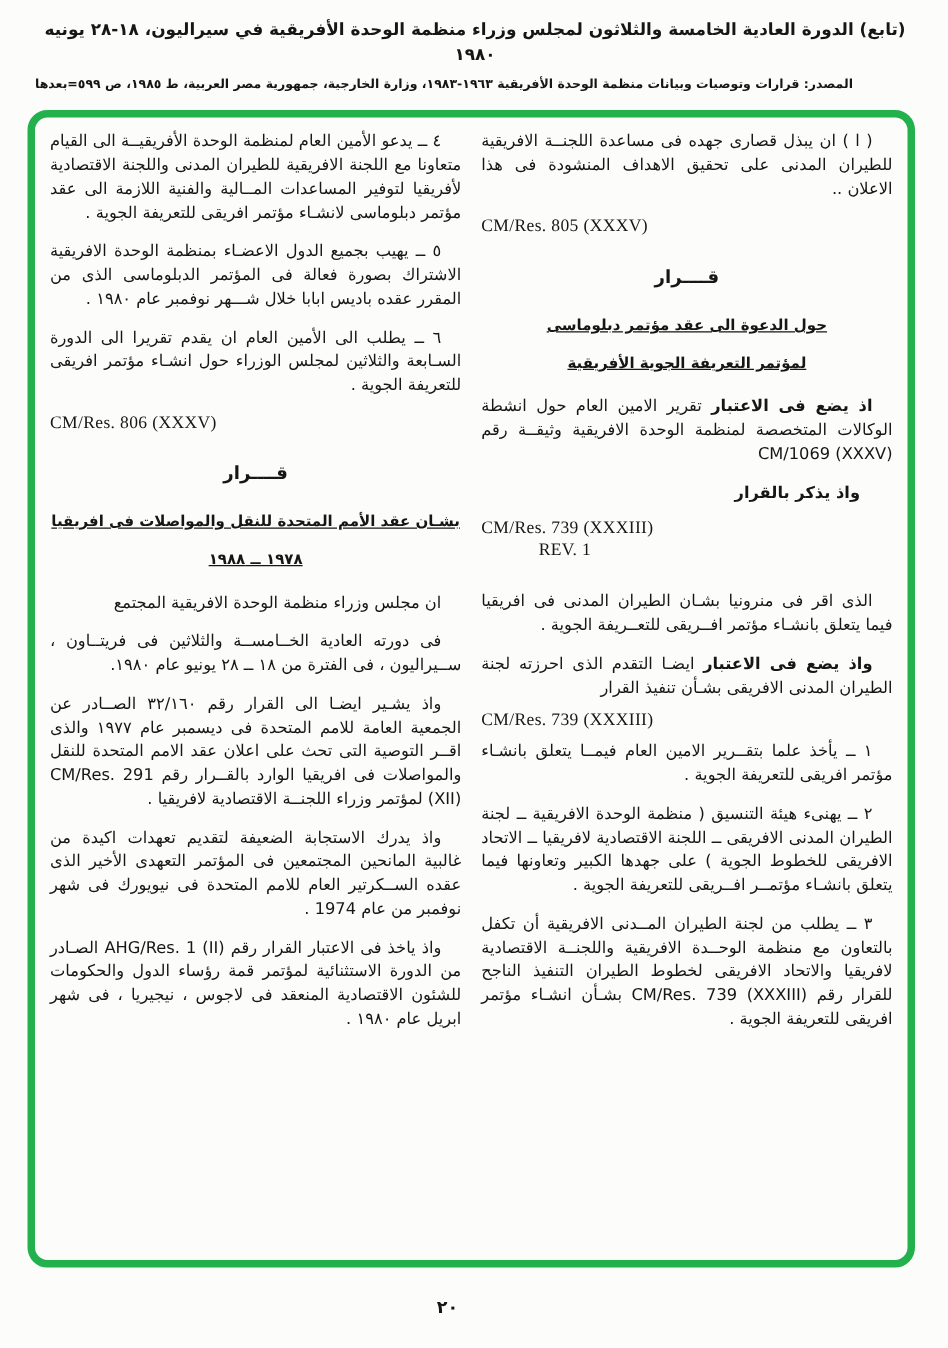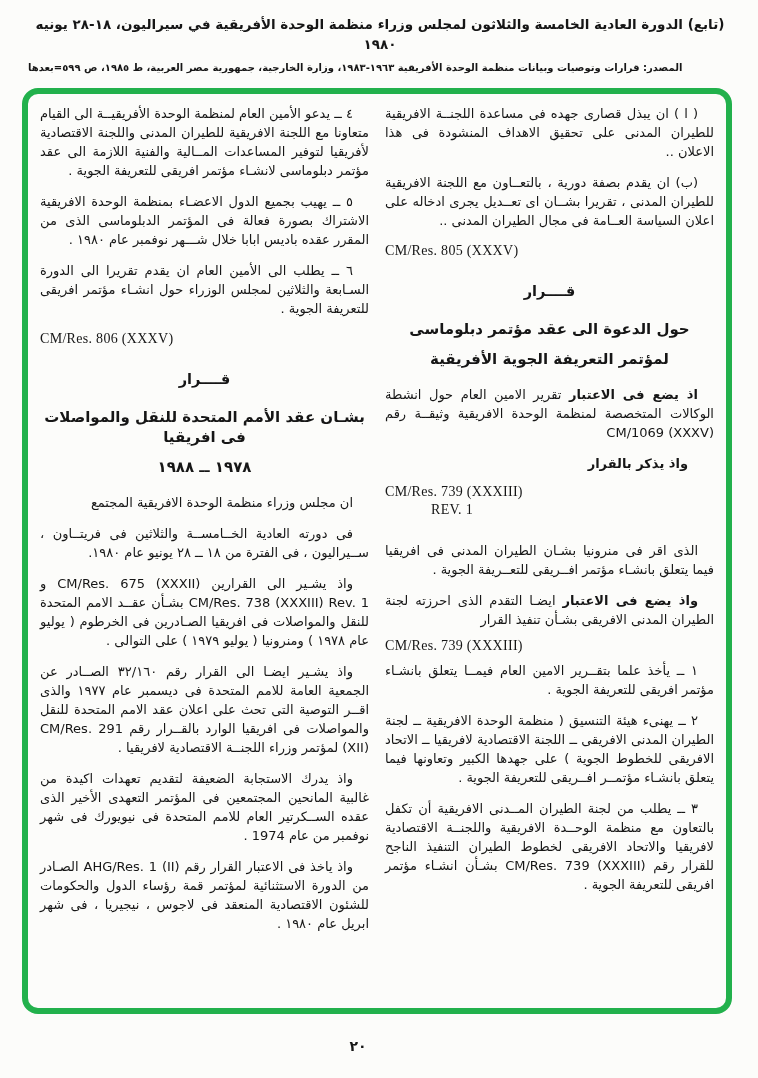--- a/index.html
+++ b/index.html
@@ -24,41 +24,40 @@
   .para.nogap{margin-bottom:8px;}
   .lead{font-weight:bold;}
   .lead-line{margin:2px 0 10px 0;font-weight:bold;text-indent:26px;text-align:right;}
   .ref{direction:ltr;text-align:left;font-family:"Liberation Serif","DejaVu Serif",serif;
        font-size:14px;line-height:18px;margin:4px 0 6px 0;letter-spacing:.3px;}
   .ref.gap-top{}
   .ref.tight{margin-bottom:0;}
   .ref-indent{padding-left:46px;margin-top:0;margin-bottom:22px;}
   .heading{font-weight:bold;text-align:center;text-indent:0;}
   .heading.qarar{font-size:14.5px;letter-spacing:1px;margin:22px 0 18px 0;}
-  .heading.sub{font-size:15px;margin:0 0 10px 0;line-height:20px;}
+  .heading.sub{font-size:12px;margin:0 0 10px 0;line-height:20px;text-decoration:underline;}
   .heading.sub-last{margin-bottom:16px;}
   .pagenum{
     position:absolute;top:1038px;left:0;width:716px;text-align:center;
     font-weight:bold;font-size:14px;
   }
 </style>
 </head>
 <body>
 
 <div class="header">
   <div class="h1">(تابع) الدورة العادية الخامسة والثلاثون لمجلس وزراء منظمة الوحدة الأفريقية في سيراليون، ١٨-٢٨ يونيه ١٩٨٠</div>
   <div class="h2">المصدر: قرارات وتوصيات وبيانات منظمة الوحدة الأفريقية ١٩٦٣-١٩٨٣، وزارة الخارجية، جمهورية مصر العربية، ط ١٩٨٥، ص ٥٩٩=بعدها</div>
 </div>
 
 <div class="greenbox">
   <div class="columns">
 
     <div class="col">
       <p class="para">( ا ) ان يبذل قصارى جهده فى مساعدة اللجنــة الافريقية للطيران المدنى على تحقيق الاهداف المنشودة فى هذا الاعلان ..</p>
-      <p class="para">(ب) ان يقدم بصفة دورية ، بالتعــاون مع اللجنة الافريقية للطيران المدنى ، تقريرا بشــان اى تعــديل يجرى ادخاله على اعلان السياسة العــامة فى مجال الطيران المدنى ..</p>
       <p class="ref gap-top">CM/Res. 805 (XXXV)</p>
       <p class="heading qarar">قــــرار</p>
       <p class="heading sub">حول الدعوة الى عقد مؤتمر دبلوماسى</p>
       <p class="heading sub sub-last">لمؤتمر التعريفة الجوية الأفريقية</p>
       <p class="para"><span class="lead">اذ يضع فى الاعتبار</span><span> تقرير الامين العام حول انشطة الوكالات المتخصصة لمنظمة الوحدة الافريقية وثيقــة رقم CM/1069 (XXXV)</span></p>
       <p class="lead-line">واذ يذكر بالقرار</p>
       <p class="ref tight">CM/Res. 739 (XXXIII)</p>
       <p class="ref ref-indent">REV. 1</p>
       <p class="para">الذى اقر فى منرونيا بشـان الطيران المدنى فى افريقيا فيما يتعلق بانشـاء مؤتمر افــريقى للتعــريفة الجوية .</p>
       <p class="para nogap"><span class="lead">واذ يضع فى الاعتبار</span><span> ايضـا التقدم الذى احرزته لجنة الطيران المدنى الافريقى بشـأن تنفيذ القرار</span></p>
@@ -71,21 +70,20 @@
     <div class="col">
       <p class="para">٤ ــ يدعو الأمين العام لمنظمة الوحدة الأفريقيــة الى القيام متعاونا مع اللجنة الافريقية للطيران المدنى واللجنة الاقتصادية لأفريقيا لتوفير المساعدات المــالية والفنية اللازمة الى عقد مؤتمر دبلوماسى لانشـاء مؤتمر افريقى للتعريفة الجوية .</p>
       <p class="para">٥ ــ يهيب بجميع الدول الاعضـاء بمنظمة الوحدة الافريقية الاشتراك بصورة فعالة فى المؤتمر الدبلوماسى الذى من المقرر عقده باديس ابابا خلال شـــهر نوفمبر عام ١٩٨٠ .</p>
       <p class="para">٦ ــ يطلب الى الأمين العام ان يقدم تقريرا الى الدورة السـابعة والثلاثين لمجلس الوزراء حول انشـاء مؤتمر افريقى للتعريفة الجوية .</p>
       <p class="ref gap-top">CM/Res. 806 (XXXV)</p>
       <p class="heading qarar">قــــرار</p>
       <p class="heading sub">بشـان عقد الأمم المتحدة للنقل والمواصلات فى افريقيا</p>
       <p class="heading sub sub-last">١٩٧٨ ــ ١٩٨٨</p>
       <p class="para">ان مجلس وزراء منظمة الوحدة الافريقية المجتمع</p>
       <p class="para">فى دورته العادية الخــامســة والثلاثين فى فريتــاون ، ســيراليون ، فى الفترة من ١٨ ــ ٢٨ يونيو عام ١٩٨٠.</p>
-      <p class="para">واذ يشـير الى القرارين CM/Res. 675 (XXXII) و CM/Res. 738 (XXXIII) Rev. 1 بشـأن عقــد الامم المتحدة للنقل والمواصلات فى افريقيا الصـادرين فى الخرطوم ( يوليو عام ١٩٧٨ ) ومنرونيا ( يوليو ١٩٧٩ ) على التوالى .</p>
       <p class="para">واذ يشـير ايضـا الى القرار رقم ٣٢/١٦٠ الصــادر عن الجمعية العامة للامم المتحدة فى ديسمبر عام ١٩٧٧ والذى اقــر التوصية التى تحث على اعلان عقد الامم المتحدة للنقل والمواصلات فى افريقيا الوارد بالقــرار رقم CM/Res. 291 (XII) لمؤتمر وزراء اللجنــة الاقتصادية لافريقيا .</p>
       <p class="para">واذ يدرك الاستجابة الضعيفة لتقديم تعهدات اكيدة من غالبية المانحين المجتمعين فى المؤتمر التعهدى الأخير الذى عقده الســكرتير العام للامم المتحدة فى نيويورك فى شهر نوفمبر من عام 1974 .</p>
       <p class="para">واذ ياخذ فى الاعتبار القرار رقم AHG/Res. 1 (II) الصـادر من الدورة الاستثنائية لمؤتمر قمة رؤساء الدول والحكومات للشئون الاقتصادية المنعقد فى لاجوس ، نيجيريا ، فى شهر ابريل عام ١٩٨٠ .</p>
     </div>
 
   </div>
 </div>
 
 <div class="pagenum">٢٠</div>
 

